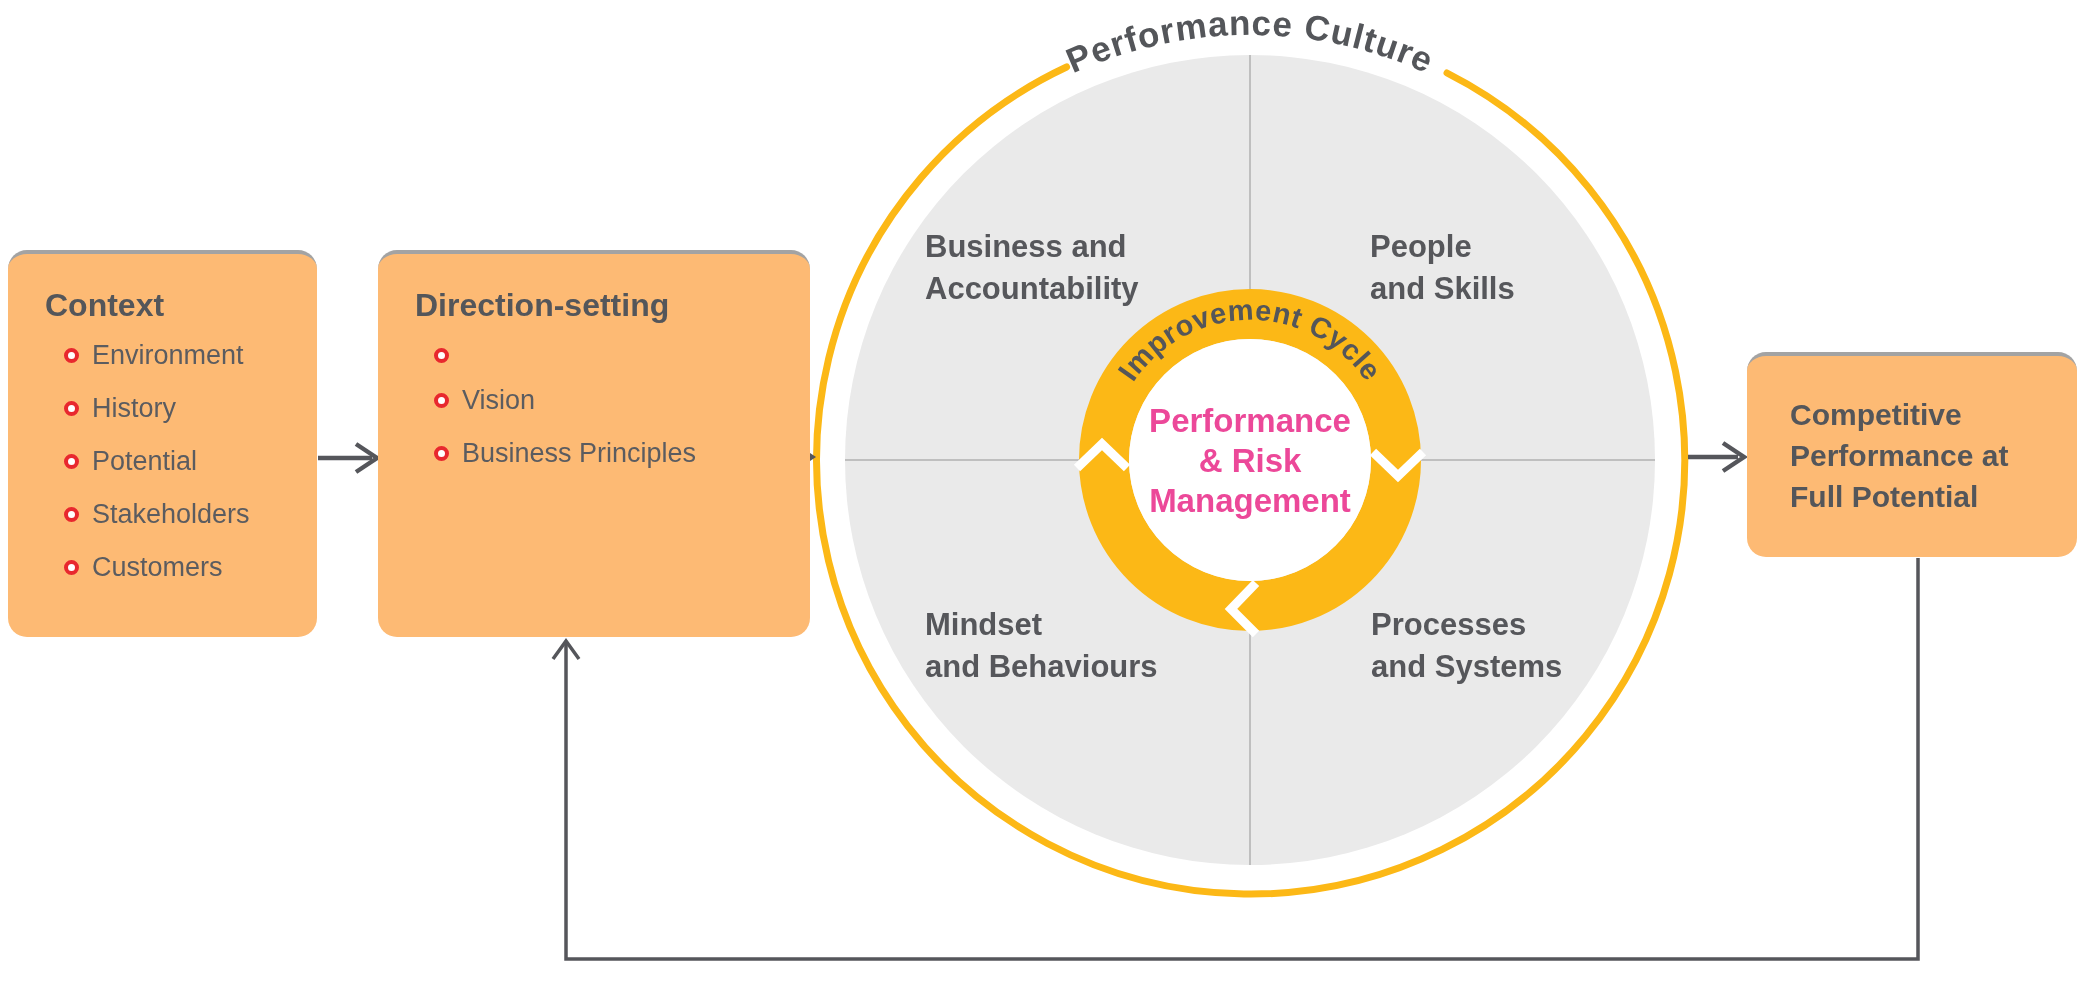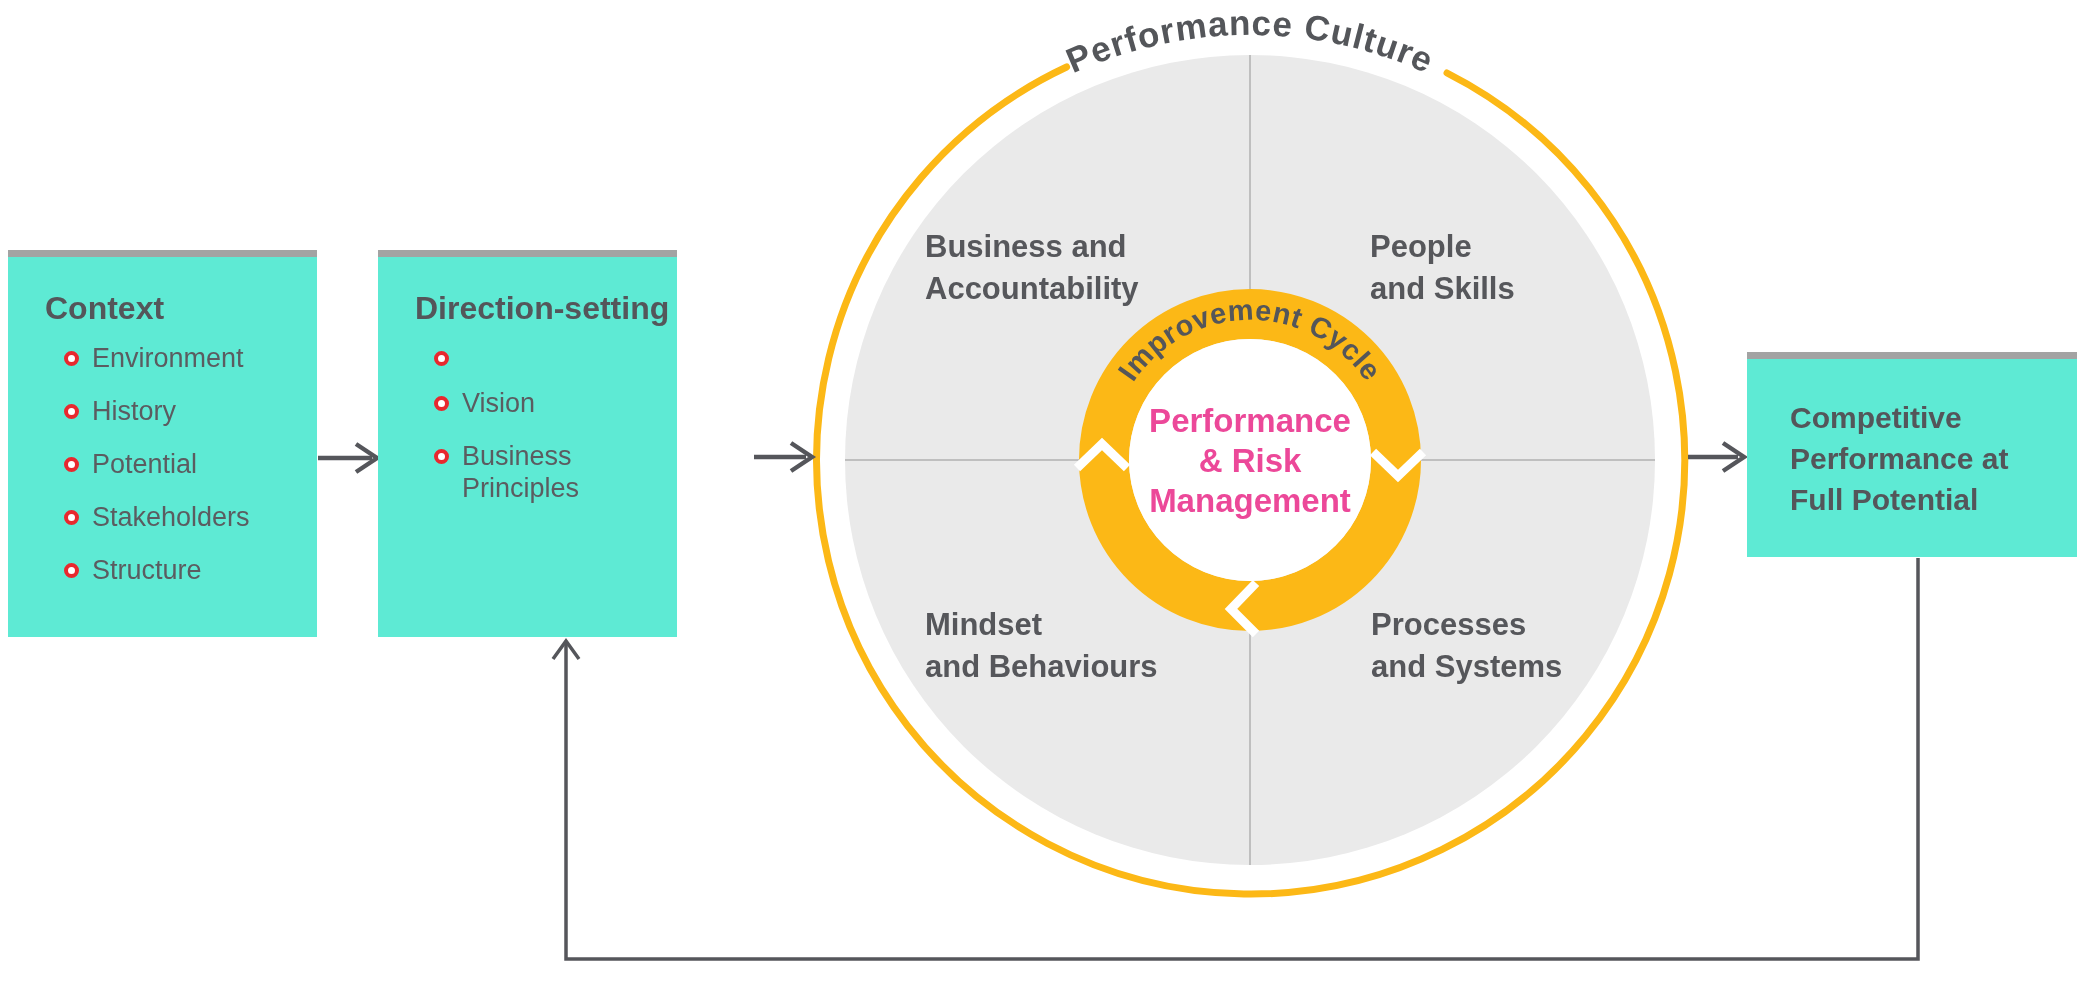--- a/index.html
+++ b/index.html
@@ -3,23 +3,23 @@
 <meta charset="utf-8">
 <style>
   html,body { margin:0; padding:0; }
   body {
     width:2091px; height:1000px; position:relative; background:#ffffff;
     font-family:"Liberation Sans", sans-serif; overflow:hidden;
   }
   svg.stage { position:absolute; left:0; top:0; }
 
   
-  .box { position:absolute; background:#5eead4; border-top:7px solid #a3a3a3; box-sizing:border-box; }
+  .box { position:absolute; background:#fdba74; border-top:4px solid #a3a3a3; box-sizing:border-box;border-radius:19px; }
   #box-context   { left:8px;    top:250px; width:309px; height:387px; }
-  #box-direction { left:378px;  top:250px; width:299px; height:387px; }
+  #box-direction { left:378px;  top:250px; width:432px; height:387px; }
   #box-outcome   { left:1747px; top:352px; width:330px; height:205px; }
 
   .box h3 {
     margin:33px 0 16px 37px; font-size:32px; line-height:36px;
     font-weight:bold; color:#54565A;
   }
   .box ul { list-style:none; margin:8px; padding:0 0 0 48px; }
   .box li {
     display:flex; align-items:flex-start; margin-bottom:21px;
     font-size:27px; line-height:32px; color:#5B5C60;
@@ -116,21 +116,21 @@
     <li>
         <span class="bullet"></span>
         <span class="li-text">Potential</span>
       </li>
     <li>
         <span class="bullet"></span>
         <span class="li-text">Stakeholders</span>
       </li>
     <li>
         <span class="bullet"></span>
-        <span class="li-text">Structure</span>
+        <span class="li-text">Customers</span>
       </li>
   </ul>
 </div>
 
 <div class="box" id="box-direction">
   <h3>Direction-setting</h3>
   <ul>
     <li>
         <span class="bullet"></span>
       </li>

